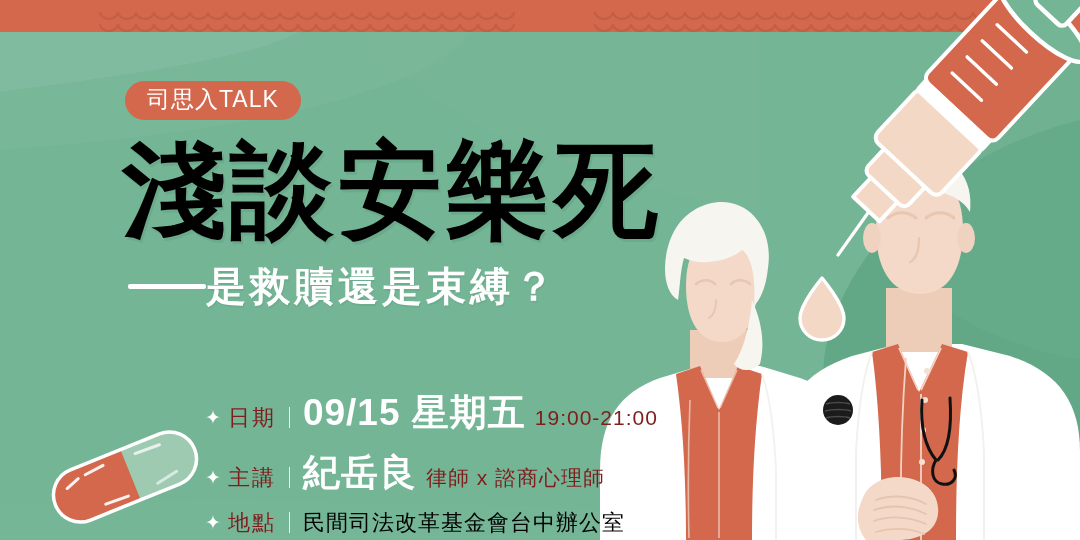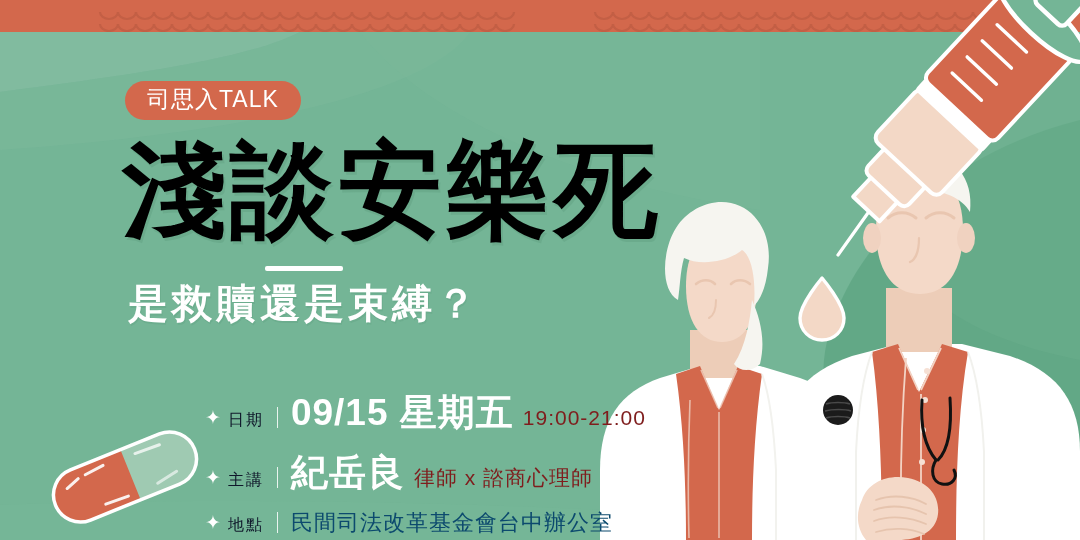--- a/index.html
+++ b/index.html
@@ -58,24 +58,23 @@
     white-space:nowrap;
     text-shadow:2px 3px 0 rgba(85,150,120,0.30);
   }
 
   
   .subtitle-row {
     position:absolute;
     left:128px; top:266px;
     display:flex;
     align-items:center;
-    gap:12px;
+    gap:0;
     z-index:12;
     white-space:nowrap;
-    flex-direction:column;
   }
   .subtitle-dash {
     display:inline-block;
     width:78px; height:5px;
     background:#ffffff;
     border-radius:2px;
   }
   .subtitle-text {
     font-size:40px;
     font-weight:bold;
@@ -102,23 +101,23 @@
   }
   .spark {
     font-size:19px;
     line-height:1;
     margin-right:7px;
     color:#ffffff;
     position:relative;
     top:-1px;
   }
   .info-label {
-    font-size:16px;
+    font-size:22px;
     letter-spacing:2px;
-    color:#0f172a;
+    color:#7f1d1d;
   }
   .info-sep {
     display:inline-block;
     width:1px;
     height:21px;
     background:rgba(255,255,255,0.85);
     margin:0 13px;
     position:relative;
     top:3px;
   }
@@ -130,21 +129,21 @@
   }
   .info-value {
     font-size:21px;
     letter-spacing:1px;
     color:#7f1d1d;
     margin-left:9px;
   }
   .info-value-plain {
     font-size:22px;
     letter-spacing:1px;
-    color:#0c4a6e;
+    color:#000000;
   }
 
   
   .art { position:absolute; inset:0; width:1080px; height:540px; pointer-events:none; }
   .art-syringe { z-index:6; }
   .art-people  { z-index:5; }
   .art-pill    { z-index:4; }
 </style>
 </head>
 <body>

